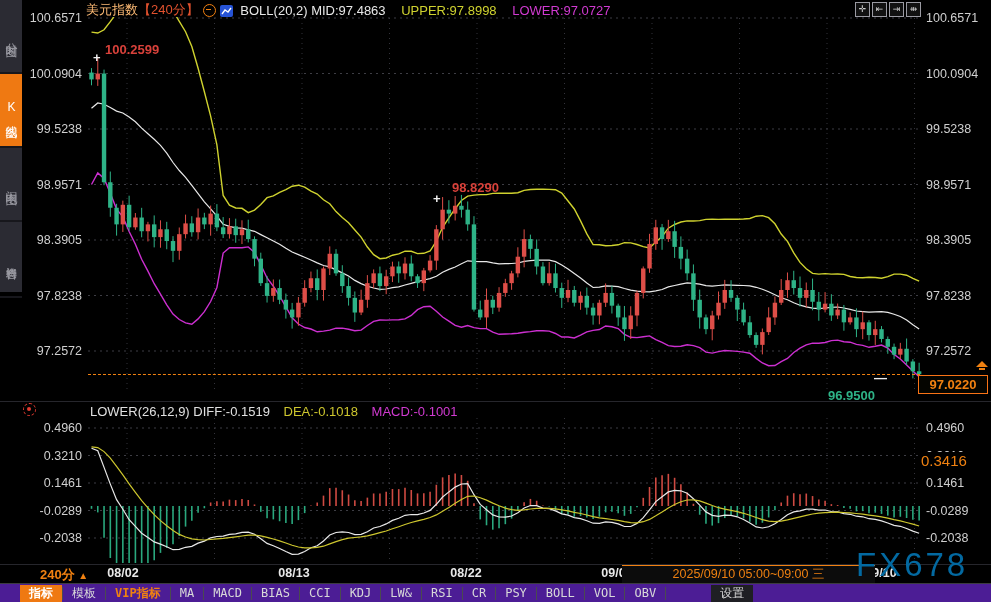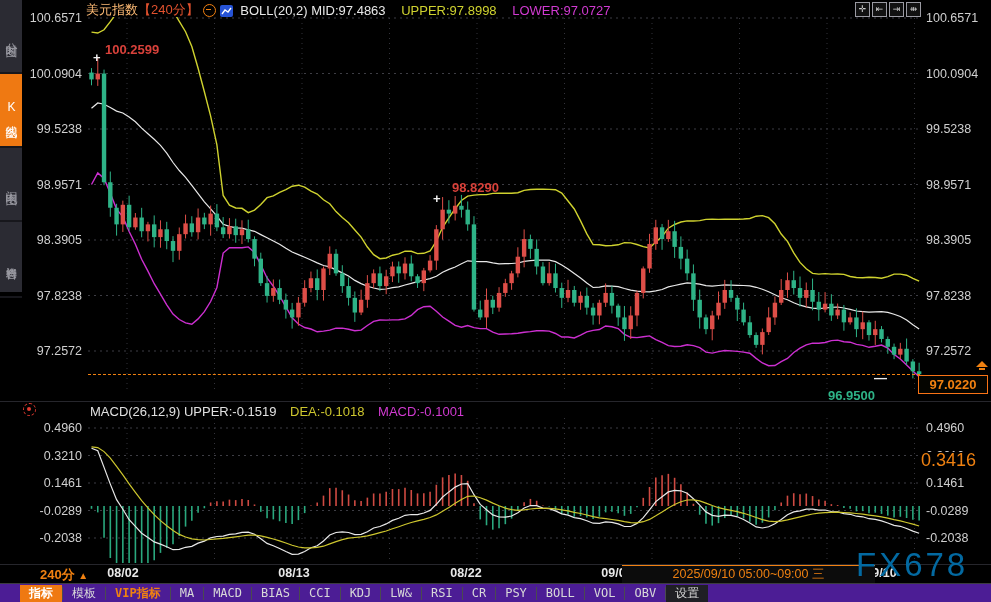--- a/index.html
+++ b/index.html
@@ -33,41 +33,41 @@
   
   .ann{position:absolute;font-size:13px;font-weight:bold;white-space:nowrap;}
   .ann.red{color:#d8413a;}
   .ann.green{color:#2eb387;}
   .cross{position:absolute;color:#efefef;font-size:13px;font-weight:bold;}
   #last-line{position:absolute;left:88px;width:832px;height:0;border-top:1px dashed #f18111;}
   #last-box{position:absolute;left:918px;top:375px;width:68px;height:17px;background:#050500;
             border:1px solid #f97316;color:#f18111;font-size:13px;font-weight:bold;
             text-align:center;line-height:17px;}
   #macd-val-box{position:absolute;left:918px;top:452px;width:70px;height:17px;background:#000;
-            color:#ef8111;font-size:18px;line-height:17px;padding-left:3px;}
+            color:#ef8111;font-size:15px;line-height:17px;padding-left:3px;}
   
   #macd-head{position:absolute;left:90px;top:404px;font-size:13px;white-space:nowrap;}
   .mh-w{color:#e0e0e0;} .mh-y{color:#cdc62e;margin-left:10px;} .mh-m{color:#d13ad1;margin-left:10px;}
   #macd-dot{position:absolute;left:23px;top:403px;width:11px;height:11px;border:1px dashed #e03a30;
             border-radius:50%;}
   #macd-dot::after{content:"";position:absolute;left:3px;top:3px;width:4px;height:4px;background:#e03a30;border-radius:50%;}
   
   #period-sel{position:absolute;left:28px;top:566px;color:#f18111;font-size:13px;font-weight:bold;cursor:pointer;margin-left:12px;}
   .xlab{position:absolute;top:566px;font-size:12.5px;font-weight:bold;color:#e8e8e8;transform:translateX(-50%);}
   #xtip{position:absolute;left:622px;top:565px;width:253px;height:17px;background:#0c0c0c;
         border-top:1px solid #f18111;color:#ef8111;font-size:12.5px;line-height:17px;text-align:center;white-space:nowrap;}
   #watermark{position:absolute;left:856px;top:546px;font-size:33px;letter-spacing:3px;color:#0369a1;font-weight:400;}
   
   #toolbar{position:absolute;left:0;top:583px;width:991px;height:19px;background:#4c1d95;
            border-top:1px solid #3c3c40;display:flex;align-items:center;
            font-family:"DejaVu Sans Mono","Liberation Mono",monospace;font-size:12px;}
   .titem{padding:0 9px;height:17px;line-height:17px;color:#d8d8d8;cursor:pointer;white-space:nowrap;}
   .titem.active{background:#ef7912;color:#fff;font-weight:bold;}
   .titem.vip{color:#ef8111;font-weight:bold;}
-  .titem.dim{background:#1f1f24;}
+  .titem.dim{background:#1f1f24;margin-left:45px;}
   .tdiv{width:1px;height:13px;background:#4a4a50;}
   .sep{position:absolute;left:0;width:991px;height:0;border-top:1px solid #26262c;}
 </style>
 </head>
 <body>
 
 <div id="app">
 
   <svg id="plot" width="991" height="602" style="position:absolute;left:0;top:0">
       <line x1="127" y1="18" x2="127" y2="392" stroke="#33333a" stroke-width="1" stroke-dasharray="1 4"></line>
@@ -581,21 +581,21 @@
 
   <div id="last-line" style="top:374px;"></div>
   <svg width="16" height="14" style="position:absolute;left:974px;top:360px;">
     <polygon points="8,1 14,7 2,7" fill="#f18111"></polygon>
       <rect x="5" y="8" width="6" height="2" fill="#f18111"></rect>
   </svg>
   <div id="last-box">97.0220</div>
 
   <div id="macd-dot"></div>
   <div id="macd-head">
-    <span class="mh-w">MACD(26,12,9) UPPER:-0.1519</span>
+    <span class="mh-w">LOWER(26,12,9) DIFF:-0.1519</span>
     <span class="mh-y">DEA:-0.1018</span>
     <span class="mh-m">MACD:-0.1001</span>
   </div>
   <div id="macd-val-box">0.3416</div>
 
   <div id="period-sel">
     <span>240分</span>
     <span style="font-size:10px;">▲</span>
   </div>
   <div id="x-labels">

